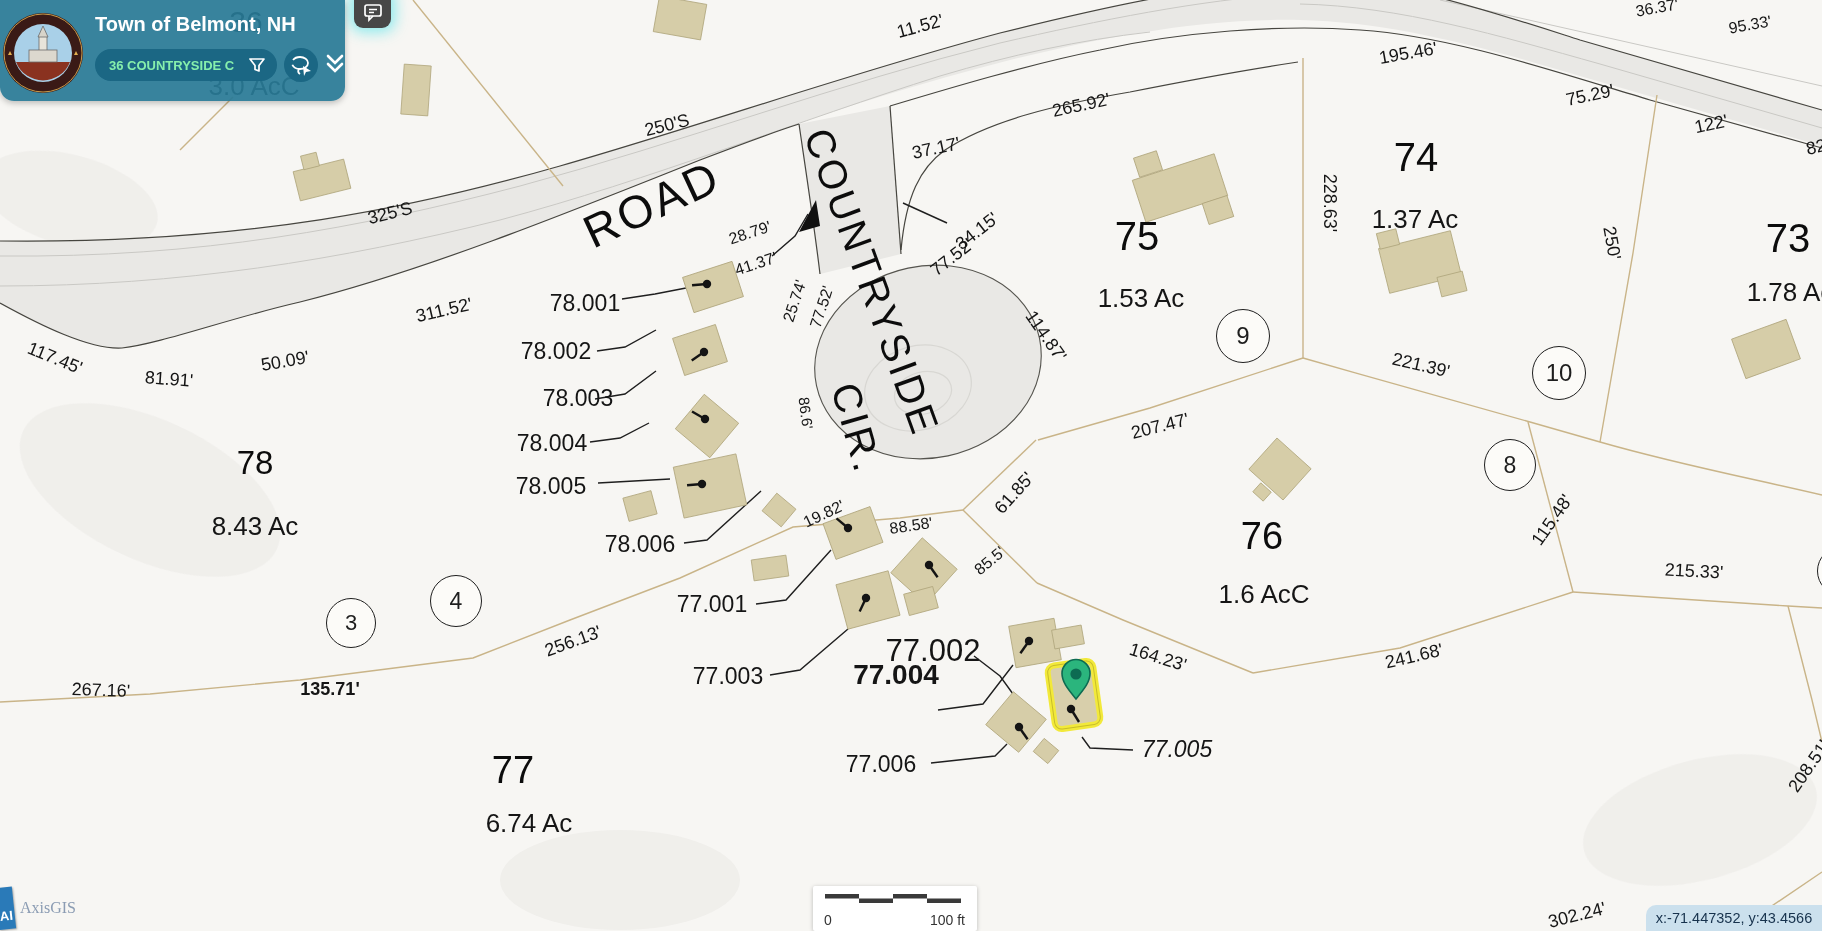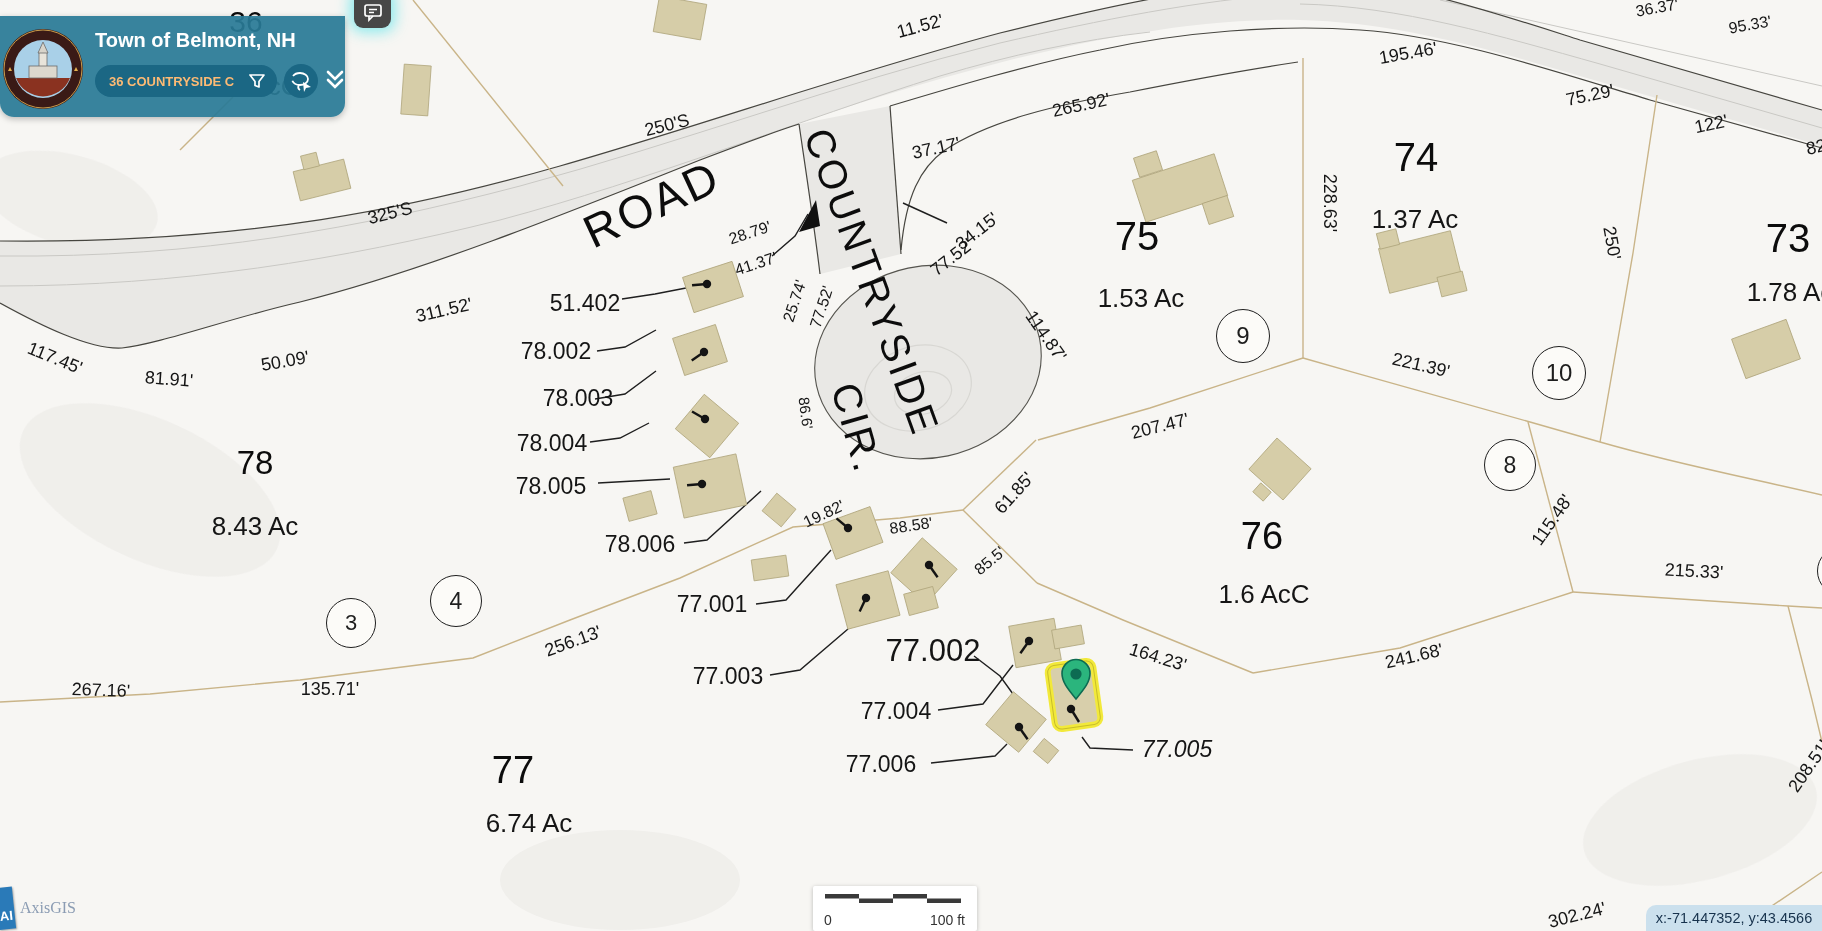--- a/index.html
+++ b/index.html
@@ -8,29 +8,29 @@
   #map-root{position:absolute;inset:0;}
   #map-svg{position:absolute;left:0;top:0;}
   #label-layer{position:absolute;inset:0;z-index:3;pointer-events:none;}
   .map-label{position:absolute;white-space:nowrap;color:#151515;line-height:1;}
   .lbl-road{letter-spacing:3px;color:#0c0c0c;}
   .lbl-parcel{color:#0c0c0c;}
   .circle-marker{position:absolute;border:1.8px solid #1e1e1e;border-radius:50%;
        background:#fcfbf8;display:flex;align-items:center;justify-content:center;
        color:#1e1e1e;z-index:3;}
   
-  #header-panel{position:absolute;left:0;top:16px;width:345px;height:101px;z-index:10;
+  #header-panel{position:absolute;left:0;top:0;width:345px;height:101px;z-index:10;
        background:rgba(41,122,150,0.93);border-radius:0 0 14px 14px;
        box-shadow:0 2px 6px rgba(0,0,0,.25);}
   #app-title{position:absolute;left:95px;top:13px;color:#fff;font-size:20px;font-weight:bold;}
   #seal{position:absolute;left:2px;top:10px;}
   .search-row{position:absolute;left:95px;top:48px;display:flex;align-items:center;gap:7px;}
   .search-pill{width:182px;height:32px;background:#1b6784;border-radius:16px;
        display:flex;align-items:center;padding:0 10px 0 14px;box-sizing:border-box;}
-  .search-pill input{flex:1;background:transparent;border:none;outline:none;color:#fdba74;
+  .search-pill input{flex:1;background:transparent;border:none;outline:none;color:#86efac;
        font-size:13px;font-weight:bold;font-family:"Liberation Sans",sans-serif;padding:0;min-width:0;}
   .round-btn{width:34px;height:34px;border-radius:50%;background:#1b6784;border:none;
        display:flex;align-items:center;justify-content:center;padding:0;cursor:pointer;}
   .chev-btn{background:transparent;border:none;padding:0;cursor:pointer;}
   #comment-btn{position:absolute;left:354px;top:-9px;width:37px;height:37px;z-index:9;
        background:#474747;border:none;border-radius:9px;cursor:pointer;
        box-shadow:0 0 14px 4px rgba(110,230,235,.8);display:flex;align-items:flex-end;
        justify-content:center;padding-bottom:6px;}
   
   #scalebar{position:absolute;left:813px;top:886px;width:164px;height:45px;background:#fff;
@@ -254,30 +254,30 @@
       <div class="map-label lbl-parcel" style="left: 1416px; top: 157px; font-size: 40px; transform: translate(-50%, -50%) rotate(0deg);">74</div>
       <div class="map-label lbl-parcel" style="left: 1788px; top: 238px; font-size: 40px; transform: translate(-50%, -50%) rotate(0deg);">73</div>
       <div class="map-label lbl-parcel" style="left: 246px; top: 22px; font-size: 30px; transform: translate(-50%, -50%) rotate(0deg);">36</div>
       <div class="map-label lbl-acre" style="left: 255px; top: 526px; font-size: 26px; transform: translate(-50%, -50%) rotate(0deg);">8.43 Ac</div>
       <div class="map-label lbl-acre" style="left: 529px; top: 823px; font-size: 26px; transform: translate(-50%, -50%) rotate(0deg);">6.74 Ac</div>
       <div class="map-label lbl-acre" style="left: 1264px; top: 594px; font-size: 26px; transform: translate(-50%, -50%) rotate(0deg);">1.6 AcC</div>
       <div class="map-label lbl-acre" style="left: 1141px; top: 298px; font-size: 26px; transform: translate(-50%, -50%) rotate(0deg);">1.53 Ac</div>
       <div class="map-label lbl-acre" style="left: 1415px; top: 219px; font-size: 26px; transform: translate(-50%, -50%) rotate(0deg);">1.37 Ac</div>
       <div class="map-label lbl-acre" style="left: 1790px; top: 292px; font-size: 26px; transform: translate(-50%, -50%) rotate(0deg);">1.78 Ac</div>
       <div class="map-label lbl-acre" style="left: 254px; top: 86px; font-size: 26px; transform: translate(-50%, -50%) rotate(0deg);">3.0 AcC</div>
-      <div class="map-label lbl-lot" style="left: 585px; top: 303px; font-size: 23px; transform: translate(-50%, -50%) rotate(0deg);">51.402</div>
+      <div class="map-label lbl-lot" style="left: 585px; top: 303px; font-size: 23px; transform: translate(-50%, -50%) rotate(0deg);">78.001</div>
       <div class="map-label lbl-lot" style="left: 556px; top: 351px; font-size: 23px; transform: translate(-50%, -50%) rotate(0deg);">78.002</div>
       <div class="map-label lbl-lot" style="left: 554px; top: 398px; font-size: 23px; transform: translate(-50%, -50%) rotate(0deg); margin-left: 24px;">78.003</div>
       <div class="map-label lbl-lot" style="left: 552px; top: 443px; font-size: 23px; transform: translate(-50%, -50%) rotate(0deg);">78.004</div>
       <div class="map-label lbl-lot" style="left: 551px; top: 486px; font-size: 23px; transform: translate(-50%, -50%) rotate(0deg);">78.005</div>
       <div class="map-label lbl-lot" style="left: 640px; top: 544px; font-size: 23px; transform: translate(-50%, -50%) rotate(0deg);">78.006</div>
       <div class="map-label lbl-lot" style="left: 712px; top: 604px; font-size: 23px; transform: translate(-50%, -50%) rotate(0deg);">77.001</div>
       <div class="map-label lbl-lot" style="left: 933px; top: 650px; font-size: 31px; transform: translate(-50%, -50%) rotate(0deg);">77.002</div>
       <div class="map-label lbl-lot" style="left: 728px; top: 676px; font-size: 23px; transform: translate(-50%, -50%) rotate(0deg);">77.003</div>
-      <div class="map-label lbl-lot" style="left: 896px; top: 711px; font-size: 23px; transform: translate(-50%, -50%) rotate(0deg);">77.004</div>
+      <div class="map-label lbl-lot" style="left: 896px; top: 675px; font-size: 28px; transform: translate(-50%, -50%) rotate(0deg); font-weight: bold;">77.004</div>
       <div class="map-label lbl-lot" style="left: 1177px; top: 749px; font-size: 23px; transform: translate(-50%, -50%) rotate(0deg); font-style: italic;">77.005</div>
       <div class="map-label lbl-lot" style="left: 881px; top: 764px; font-size: 23px; transform: translate(-50%, -50%) rotate(0deg);">77.006</div>
       <div class="map-label lbl-dim" style="left: 920px; top: 26px; font-size: 18px; transform: translate(-50%, -50%) rotate(-15deg);">11.52'</div>
       <div class="map-label lbl-dim" style="left: 667px; top: 125px; font-size: 18px; transform: translate(-50%, -50%) rotate(-14deg);">250'S</div>
       <div class="map-label lbl-dim" style="left: 390px; top: 213px; font-size: 18px; transform: translate(-50%, -50%) rotate(-14deg);">325'S</div>
       <div class="map-label lbl-dim" style="left: 750px; top: 233px; font-size: 16px; transform: translate(-50%, -50%) rotate(-18deg);">28.79'</div>
       <div class="map-label lbl-dim" style="left: 756px; top: 264px; font-size: 16px; transform: translate(-50%, -50%) rotate(-18deg);">41.37'</div>
       <div class="map-label lbl-dim" style="left: 936px; top: 148px; font-size: 18px; transform: translate(-50%, -50%) rotate(-12deg);">37.17'</div>
       <div class="map-label lbl-dim" style="left: 1081px; top: 105px; font-size: 18px; transform: translate(-50%, -50%) rotate(-12deg);">265.92'</div>
       <div class="map-label lbl-dim" style="left: 977px; top: 231px; font-size: 18px; transform: translate(-50%, -50%) rotate(-38deg);">34.15'</div>
@@ -304,21 +304,21 @@
       <div class="map-label lbl-dim" style="left: 1577px; top: 915px; font-size: 18px; transform: translate(-50%, -50%) rotate(-14deg);">302.24'</div>
       <div class="map-label lbl-dim" style="left: 1014px; top: 493px; font-size: 18px; transform: translate(-50%, -50%) rotate(-48deg);">61.85'</div>
       <div class="map-label lbl-dim" style="left: 990px; top: 561px; font-size: 16px; transform: translate(-50%, -50%) rotate(-40deg);">85.5'</div>
       <div class="map-label lbl-dim" style="left: 911px; top: 526px; font-size: 16px; transform: translate(-50%, -50%) rotate(-8deg);">88.58'</div>
       <div class="map-label lbl-dim" style="left: 824px; top: 514px; font-size: 16px; transform: translate(-50%, -50%) rotate(-25deg);">19.82'</div>
       <div class="map-label lbl-dim" style="left: 55px; top: 358px; font-size: 18px; transform: translate(-50%, -50%) rotate(22deg);">117.45'</div>
       <div class="map-label lbl-dim" style="left: 169px; top: 379px; font-size: 18px; transform: translate(-50%, -50%) rotate(4deg);">81.91'</div>
       <div class="map-label lbl-dim" style="left: 285px; top: 361px; font-size: 18px; transform: translate(-50%, -50%) rotate(-10deg);">50.09'</div>
       <div class="map-label lbl-dim" style="left: 444px; top: 310px; font-size: 18px; transform: translate(-50%, -50%) rotate(-13deg);">311.52'</div>
       <div class="map-label lbl-dim" style="left: 101px; top: 690px; font-size: 18px; transform: translate(-50%, -50%) rotate(2deg);">267.16'</div>
-      <div class="map-label lbl-dim" style="left: 330px; top: 689px; font-size: 18px; transform: translate(-50%, -50%) rotate(0deg);">135.71'</div>
+      <div class="map-label lbl-dim" style="left: 330px; top: 689px; font-size: 18px; transform: translate(-50%, -50%) rotate(0deg); font-weight: bold;">135.71'</div>
       <div class="map-label lbl-dim" style="left: 573px; top: 641px; font-size: 18px; transform: translate(-50%, -50%) rotate(-20deg);">256.13'</div>
       <div class="circle-marker" style="left: 326px; top: 598px; width: 48px; height: 48px; font-size: 22px;">3</div>
       <div class="circle-marker" style="left: 430px; top: 575px; width: 50px; height: 50px; font-size: 23px;">4</div>
       <div class="circle-marker" style="left: 1484px; top: 439px; width: 50px; height: 50px; font-size: 23px;">8</div>
       <div class="circle-marker" style="left: 1216px; top: 309px; width: 52px; height: 52px; font-size: 24px;">9</div>
       <div class="circle-marker" style="left: 1532px; top: 346px; width: 52px; height: 52px; font-size: 24px;">10</div>
       <div class="circle-marker" style="left: 1817px; top: 546px; width: 48px; height: 48px; font-size: 22px;"></div>
     </div>
 </div>
 

